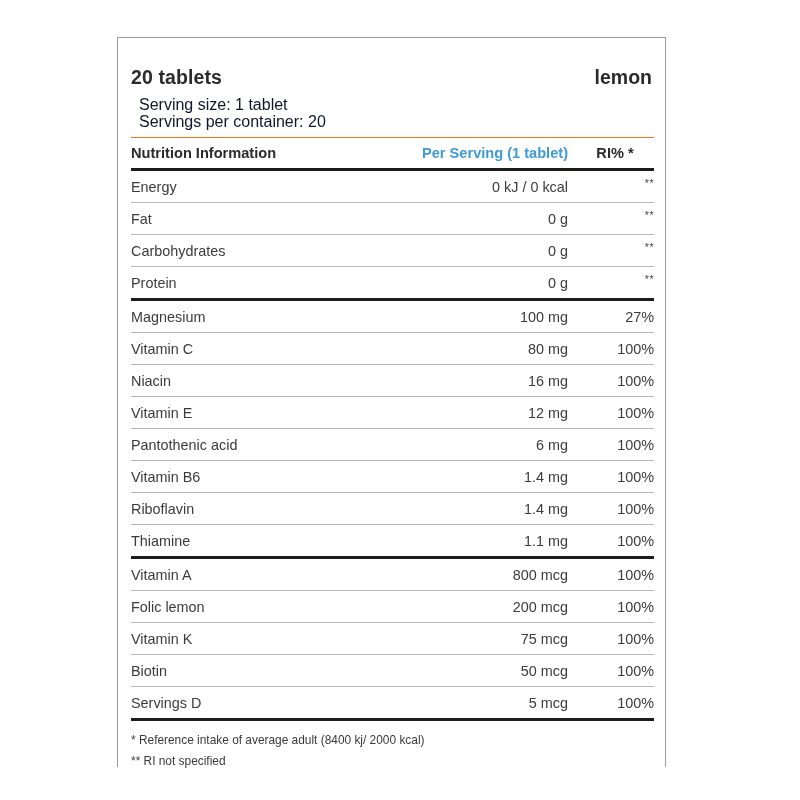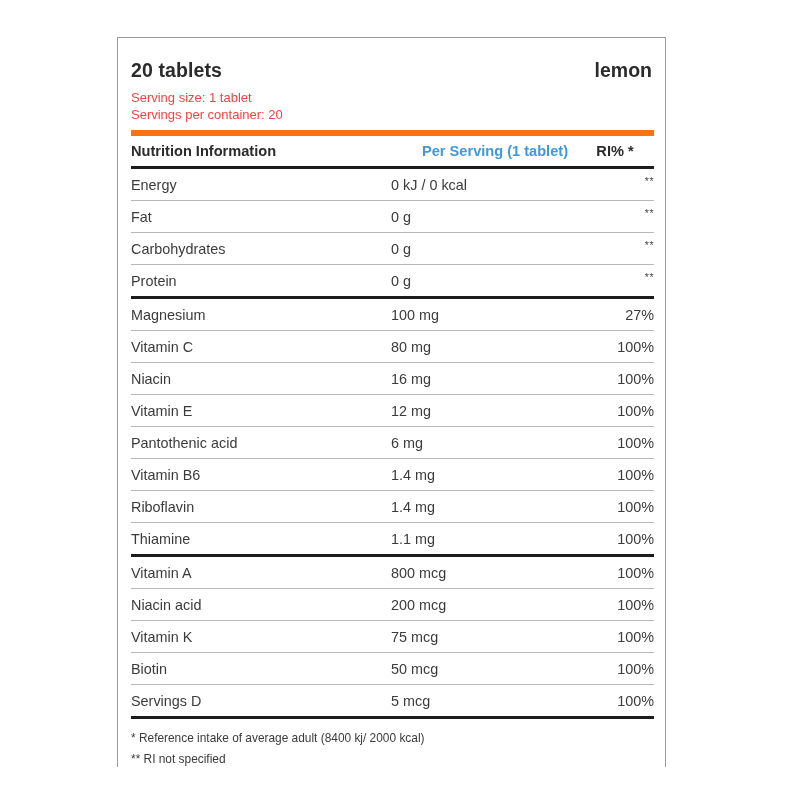--- a/index.html
+++ b/index.html
@@ -17,21 +17,21 @@
 
   #label-frame {
     position: absolute;
     left: 117px;
     top: 37px;
     width: 549px;
     box-sizing: border-box;
     border: 1px solid #9a9a9a;
     border-bottom: none;
     background: #ffffff;
-    padding: 4px 13px 0 13px;
+    padding: 11px 13px 0 13px;
     height: 730px;
   }
 
   
   .top-row {
     display: flex;
     align-items: baseline;
     justify-content: space-between;
     padding-top: 17px;
   }
@@ -44,24 +44,25 @@
   .product-flavour {
     font-size: 19.5px;
     font-weight: bold;
     color: #2b2b2b;
   }
   .serving-lines {
     margin-top: 8px;
     margin-bottom: 7px;
   }
   .serving-line {
-    font-size: 13px;
-    color: #ef4444;
+    font-size: 16px;
+    color: #0f172a;
     line-height: 16.5px;
     white-space: nowrap;
+    margin-left: 8px;
   }
 
   
   table.nutri {
     width: 100%;
     border-collapse: collapse;
     table-layout: fixed;
   }
   table.nutri td, table.nutri th {
     padding: 0;
@@ -69,36 +70,36 @@
   }
 
   .col-name   { width: 260px; }
   .col-value  { width: 185px; }
   .col-ri     { width: 78px; }
 
   tr.head-row th {
     height: 30px;
     font-size: 14.6px;
     font-weight: bold;
-    border-top: 6px solid #f97316;
+    border-top: 1px solid #f97316;
     border-bottom: 3px solid #1c1c1c;
     color: #2b2b2b;
   }
   tr.head-row th.h-name  { text-align: left; }
   tr.head-row th.h-value { text-align: right; color: #3f9ad8; padding-right: 8px; }
   tr.head-row th.h-ri    { }
 
   tr.data-row td {
     height: 31px;
     font-size: 14.4px;
     color: #3b3b3b;
     border-bottom: 1px solid #b9b9b9;
   }
   tr.data-row td.c-name  { text-align: left; }
-  tr.data-row td.c-value { padding-right: 8px; margin-top: 16px; }
+  tr.data-row td.c-value { text-align: right; padding-right: 8px; margin-top: 16px; }
   tr.data-row td.c-ri    { text-align: right; }
 
   
   tr.sep-after td { border-bottom: 3px solid #1c1c1c; }
   tr.data-row:last-child td { border-bottom: 3px solid #1c1c1c; }
 
   .ri-mark {
     font-size: 10.5px;
     vertical-align: super;
     letter-spacing: 0.5px;
@@ -202,21 +203,21 @@
           <td class="c-name">Thiamine</td>
           <td class="c-value">1.1 mg</td>
           <td class="c-ri">100%</td>
         </tr>
         <tr class="data-row">
           <td class="c-name">Vitamin A</td>
           <td class="c-value">800 mcg</td>
           <td class="c-ri">100%</td>
         </tr>
         <tr class="data-row">
-          <td class="c-name">Niacin acid</td>
+          <td class="c-name">Folic lemon</td>
           <td class="c-value">200 mcg</td>
           <td class="c-ri">100%</td>
         </tr>
         <tr class="data-row">
           <td class="c-name">Vitamin K</td>
           <td class="c-value">75 mcg</td>
           <td class="c-ri">100%</td>
         </tr>
         <tr class="data-row">
           <td class="c-name">Biotin</td>

